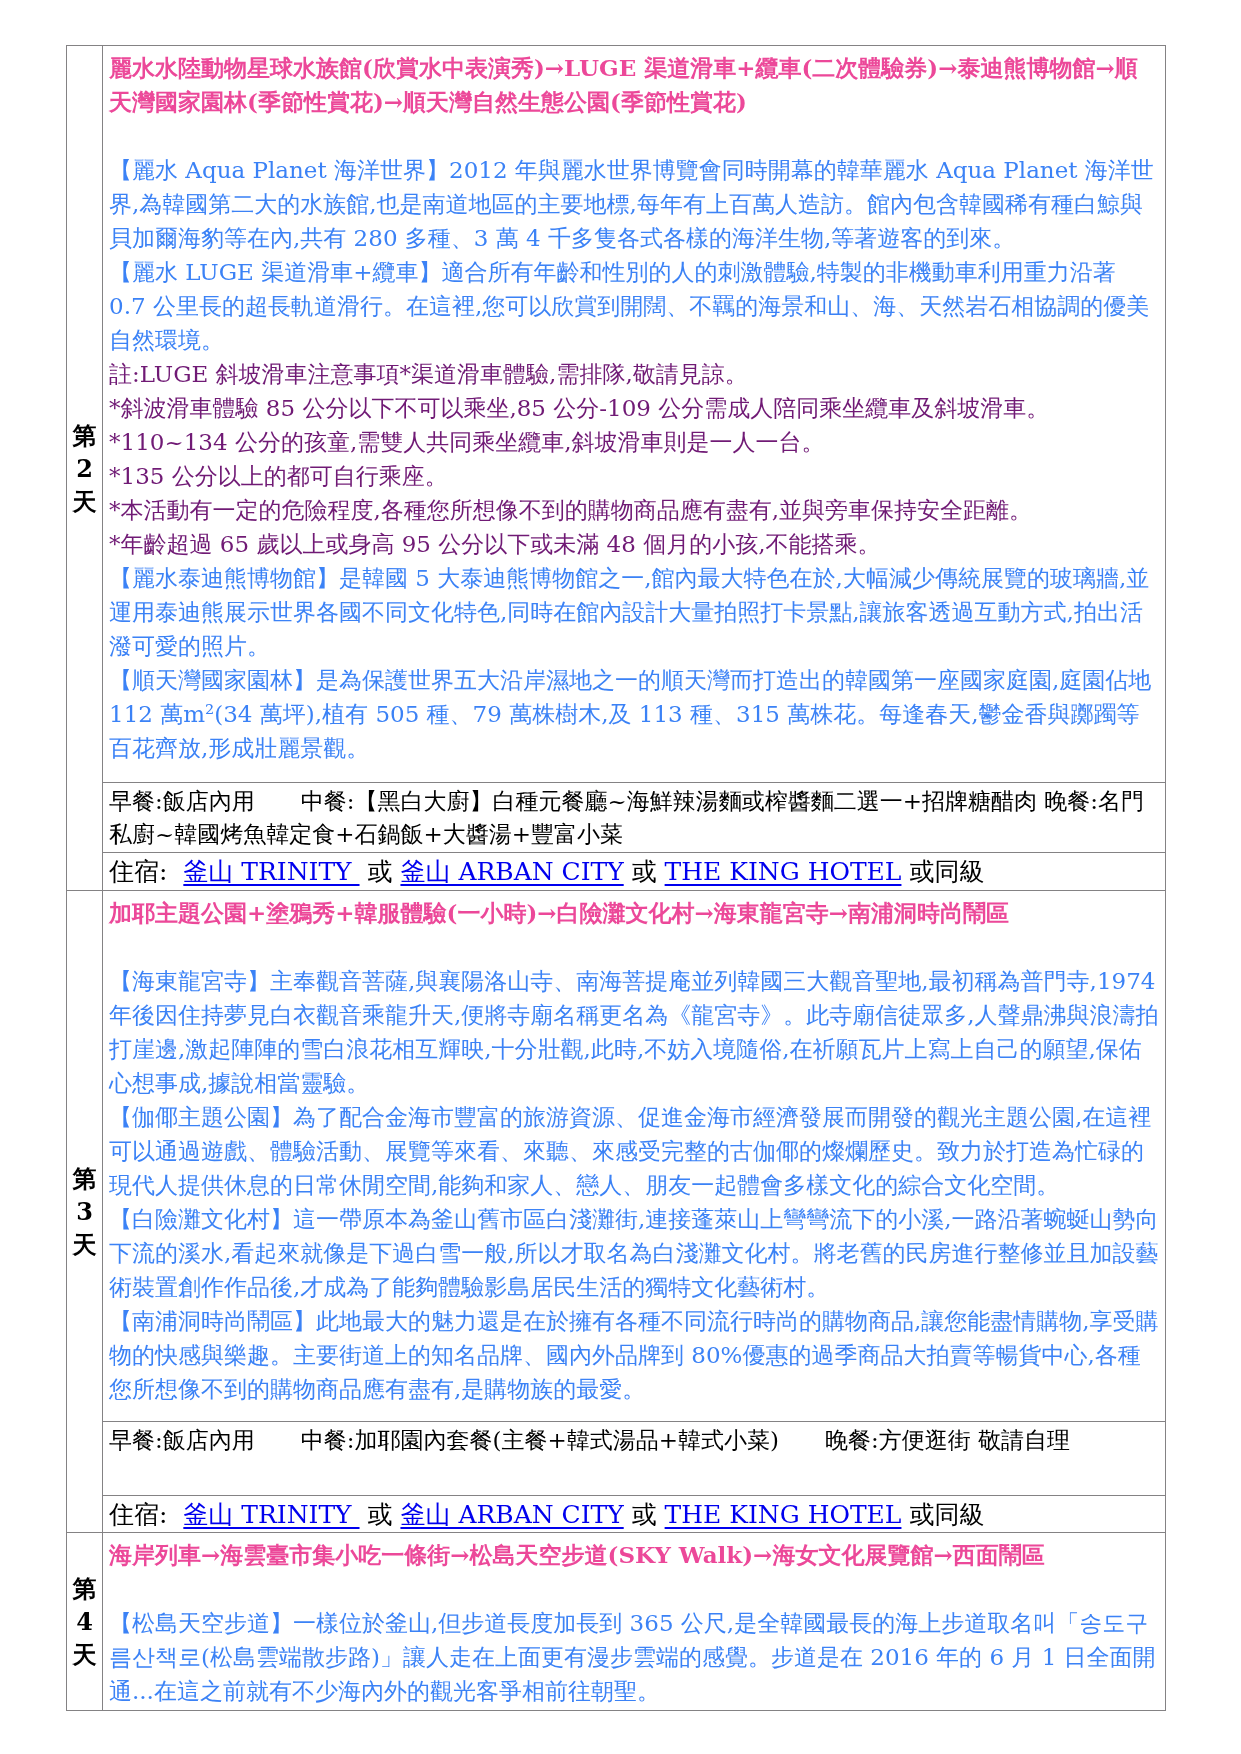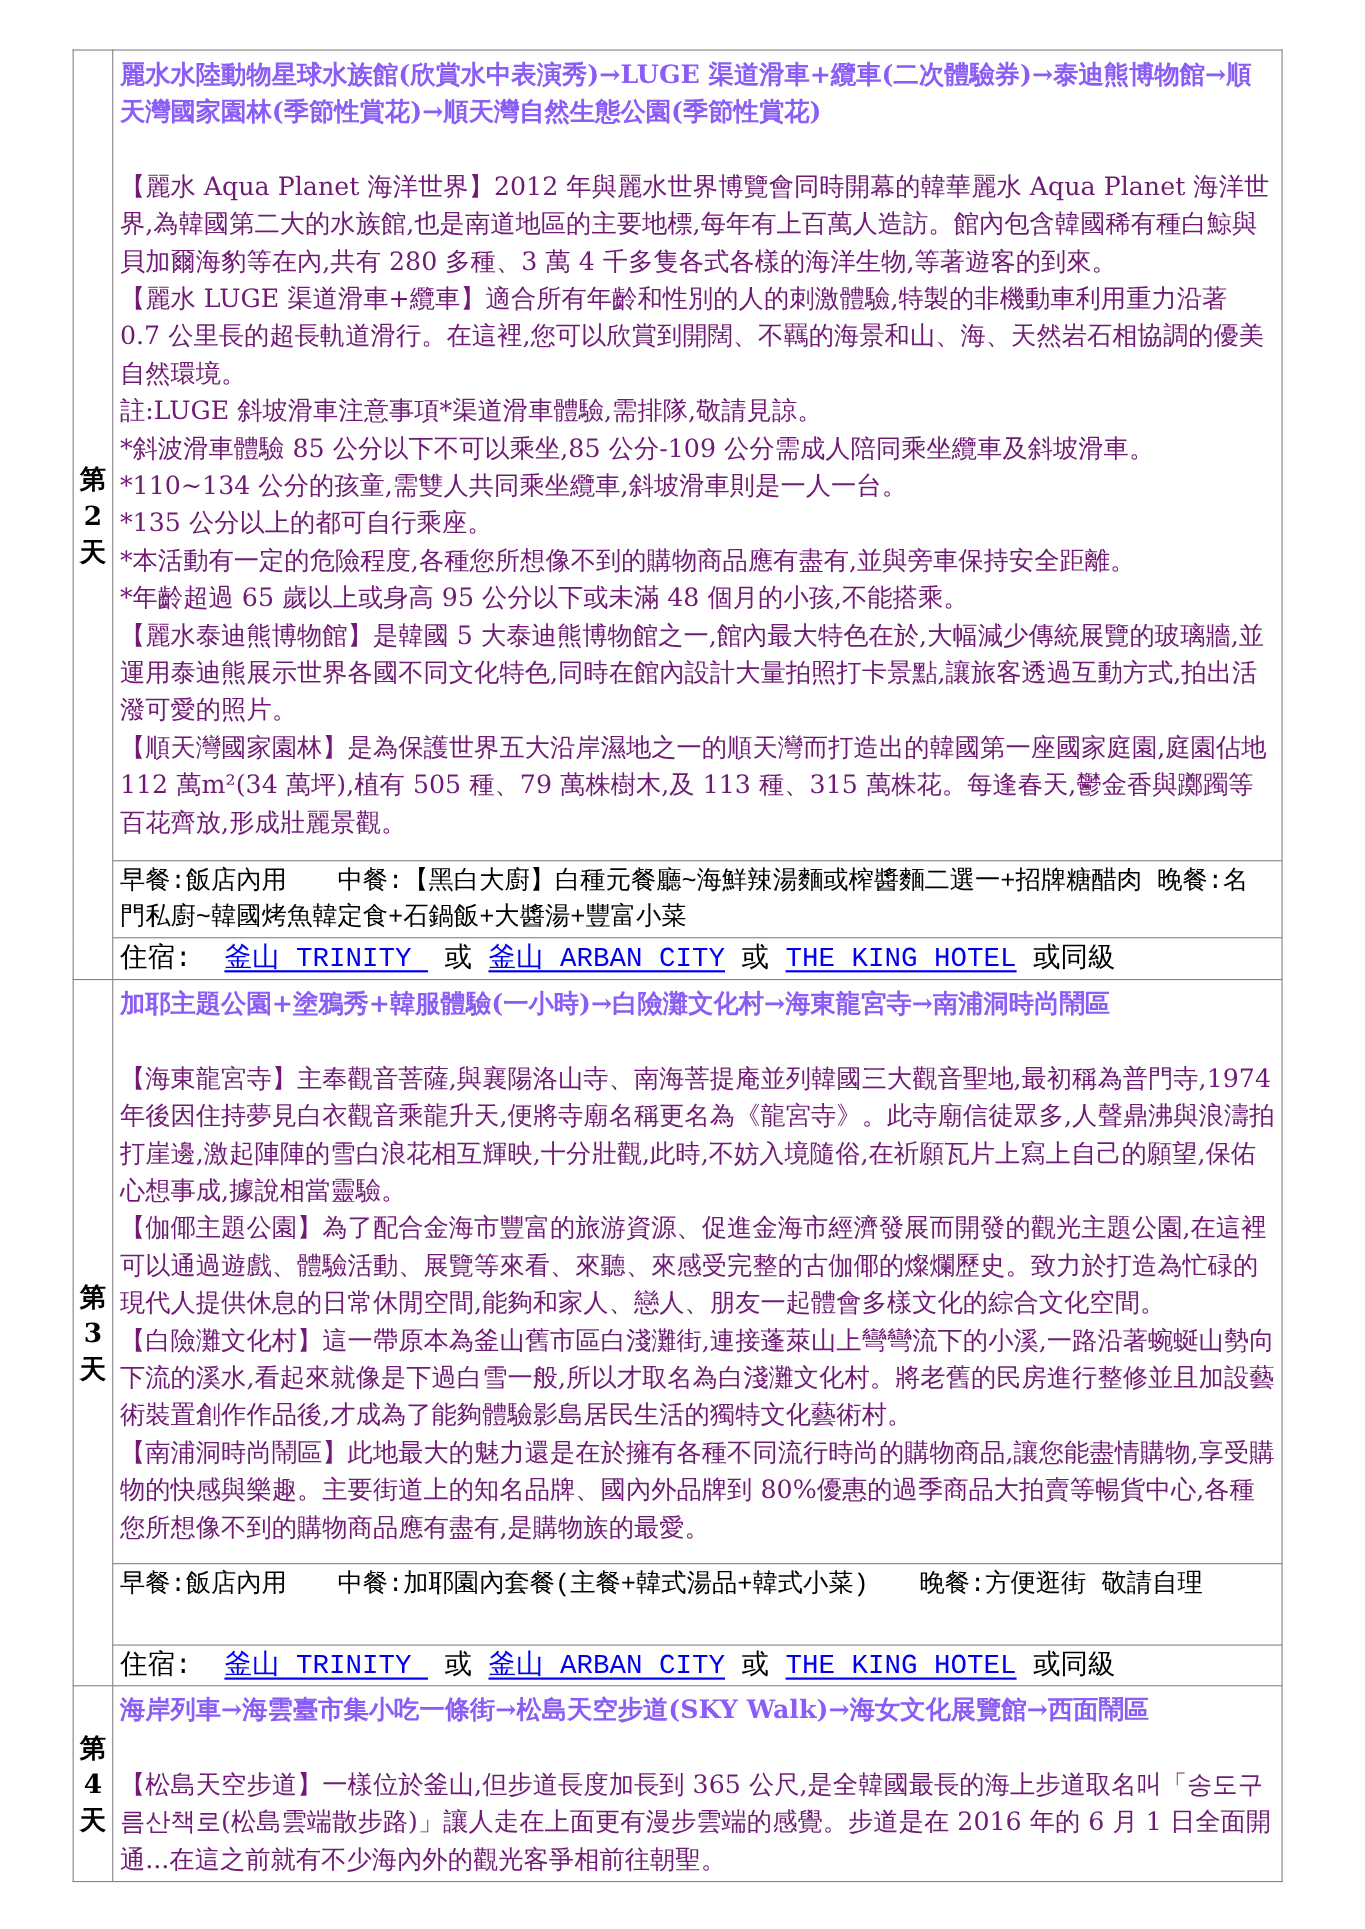--- a/index.html
+++ b/index.html
@@ -20,28 +20,28 @@
   }
   col.day-col{width:36px;}
   col.content-col{width:1063px;}
   td.day-cell{
     vertical-align:middle;text-align:center;
     font-weight:bold;color:#000000;
     font-size:24px;line-height:33px;
     white-space:pre-line;
   }
   td.desc-cell{padding:5px 6px 2px 6px;}
-  td.meal-cell,td.hotel-cell{padding:2px 10px 1px 6px;font-family:Liberation Mono, monospace;}
+  td.meal-cell,td.hotel-cell{padding:2px 10px 1px 6px;}
   .day-title{
-    margin:0;color:#8b5cf6;font-weight:bold;
+    margin:0;color:#ec4899;font-weight:bold;
     font-size:23px;line-height:34px;
   }
   .blank-line{height:34px;}
   p.body-par{
-    margin:0;color:#701a75;
+    margin:0;color:#3b82f6;
     font-size:23px;line-height:34px;
   }
   p.warn-par{
     margin:0;color:#701a75;
     font-size:23px;line-height:34px;
   }
   p.meal-text{
     margin:0;color:#000000;
     font-size:23px;line-height:33px;
     white-space:pre-wrap;

